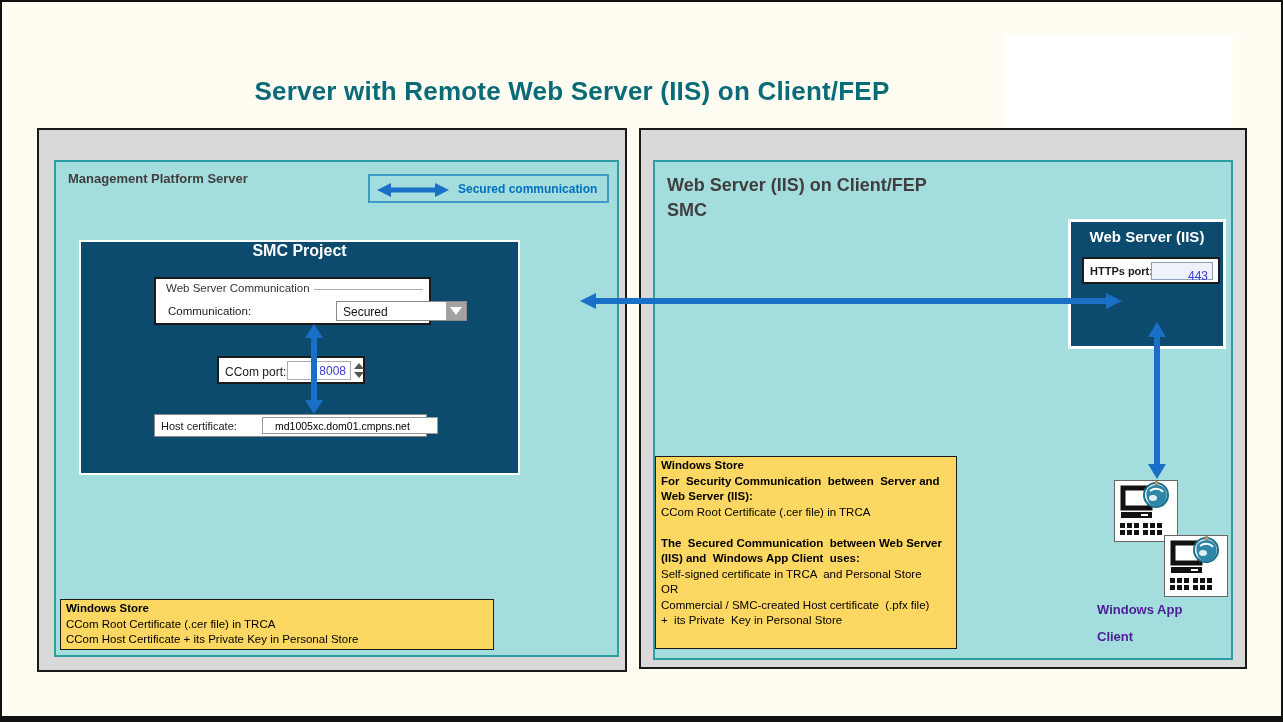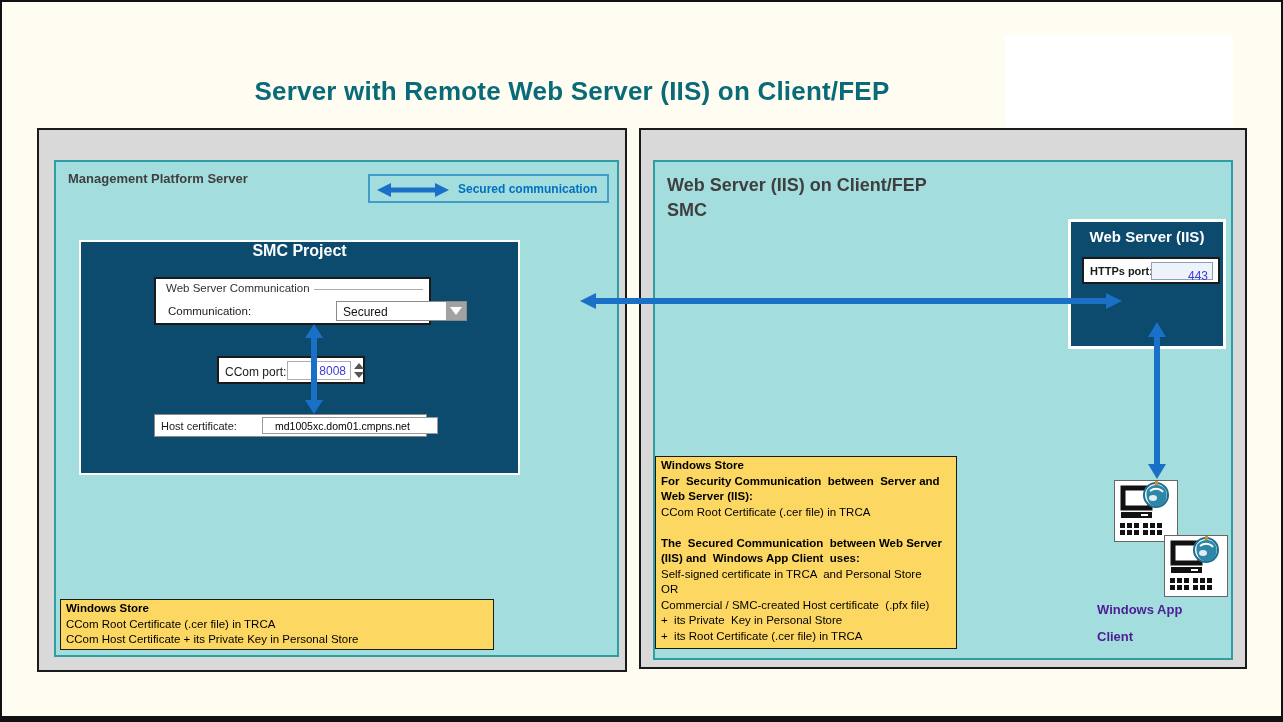--- a/index.html
+++ b/index.html
@@ -153,21 +153,20 @@
       <div class="note-line bold">For  Security Communication  between  Server and</div>
       <div class="note-line bold">Web Server (IIS):</div>
       <div class="note-line">CCom Root Certificate (.cer file) in TRCA</div>
       <div class="note-line">&nbsp;</div>
       <div class="note-line bold">The  Secured Communication  between Web Server</div>
       <div class="note-line bold">(IIS) and  Windows App Client  uses:</div>
       <div class="note-line">Self-signed certificate in TRCA  and Personal Store</div>
       <div class="note-line">OR</div>
       <div class="note-line">Commercial / SMC-created Host certificate  (.pfx file)</div>
       <div class="note-line">+  its Private  Key in Personal Store</div>
-      <div class="note-line">+  its Root Certificate (.cer file) in TRCA</div>
     </div>
 
   <svg class="abs" style="left:1112px;top:478px;" width="64" height="62" viewBox="0 0 64 62">
     <rect x="0.5" y="0.5" width="63" height="61" fill="#ffffff" stroke="#666" stroke-width="1"></rect>
     <rect x="9" y="8" width="27" height="20" fill="#ffffff" stroke="#111" stroke-width="5"></rect>
     <rect x="7" y="32" width="31" height="6" fill="#111"></rect>
     <rect x="27" y="34" width="7" height="2" fill="#ffffff"></rect>
     <g fill="#111">
       <rect x="6" y="43" width="5" height="5"></rect>
         <rect x="13" y="43" width="5" height="5"></rect>

